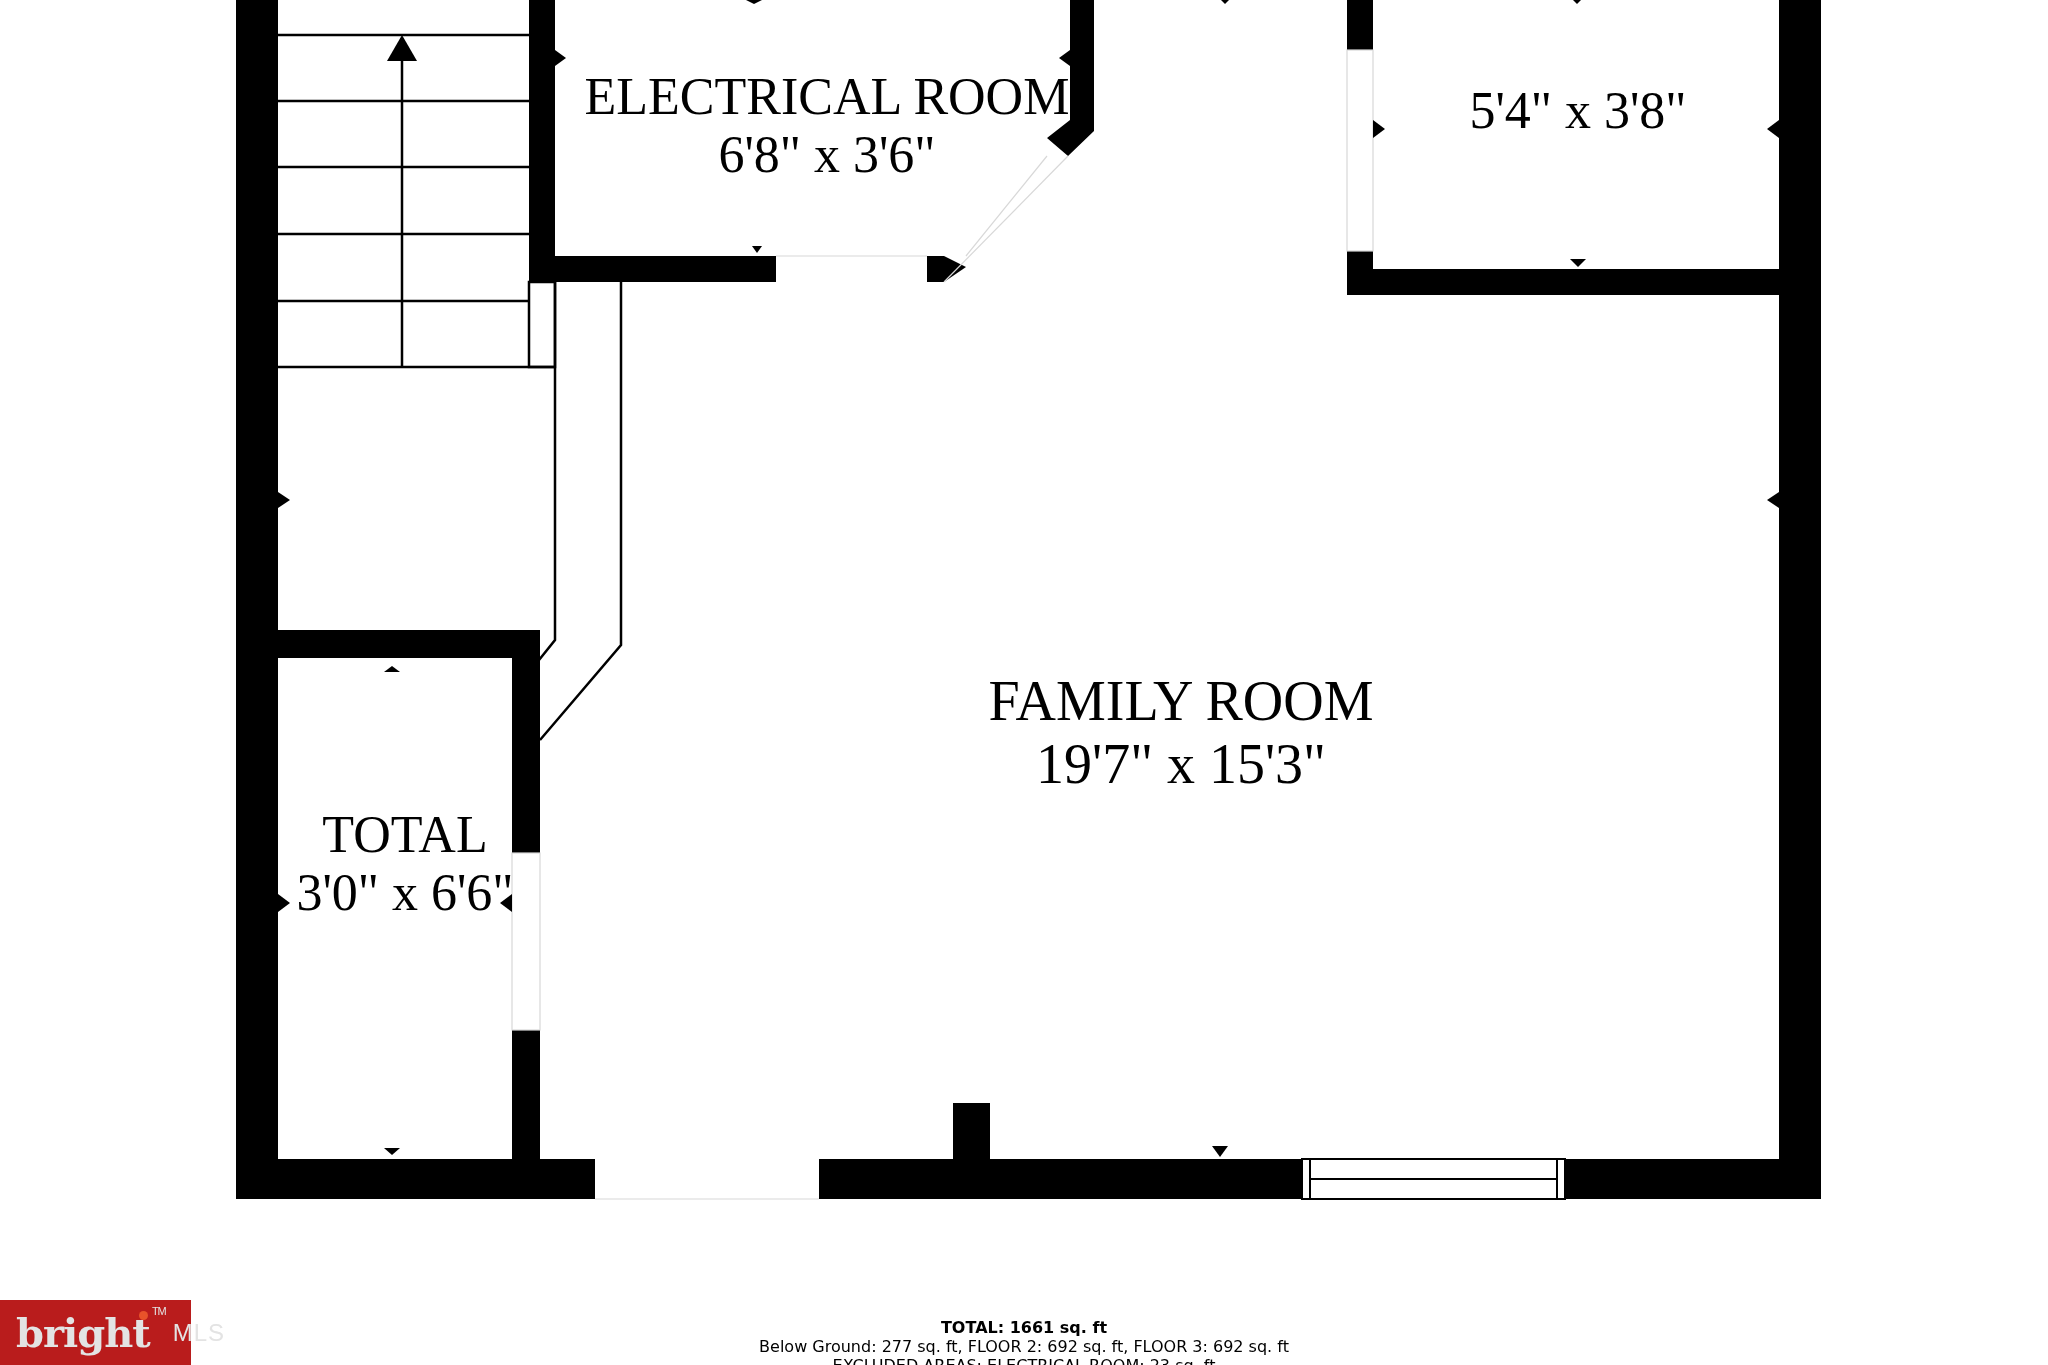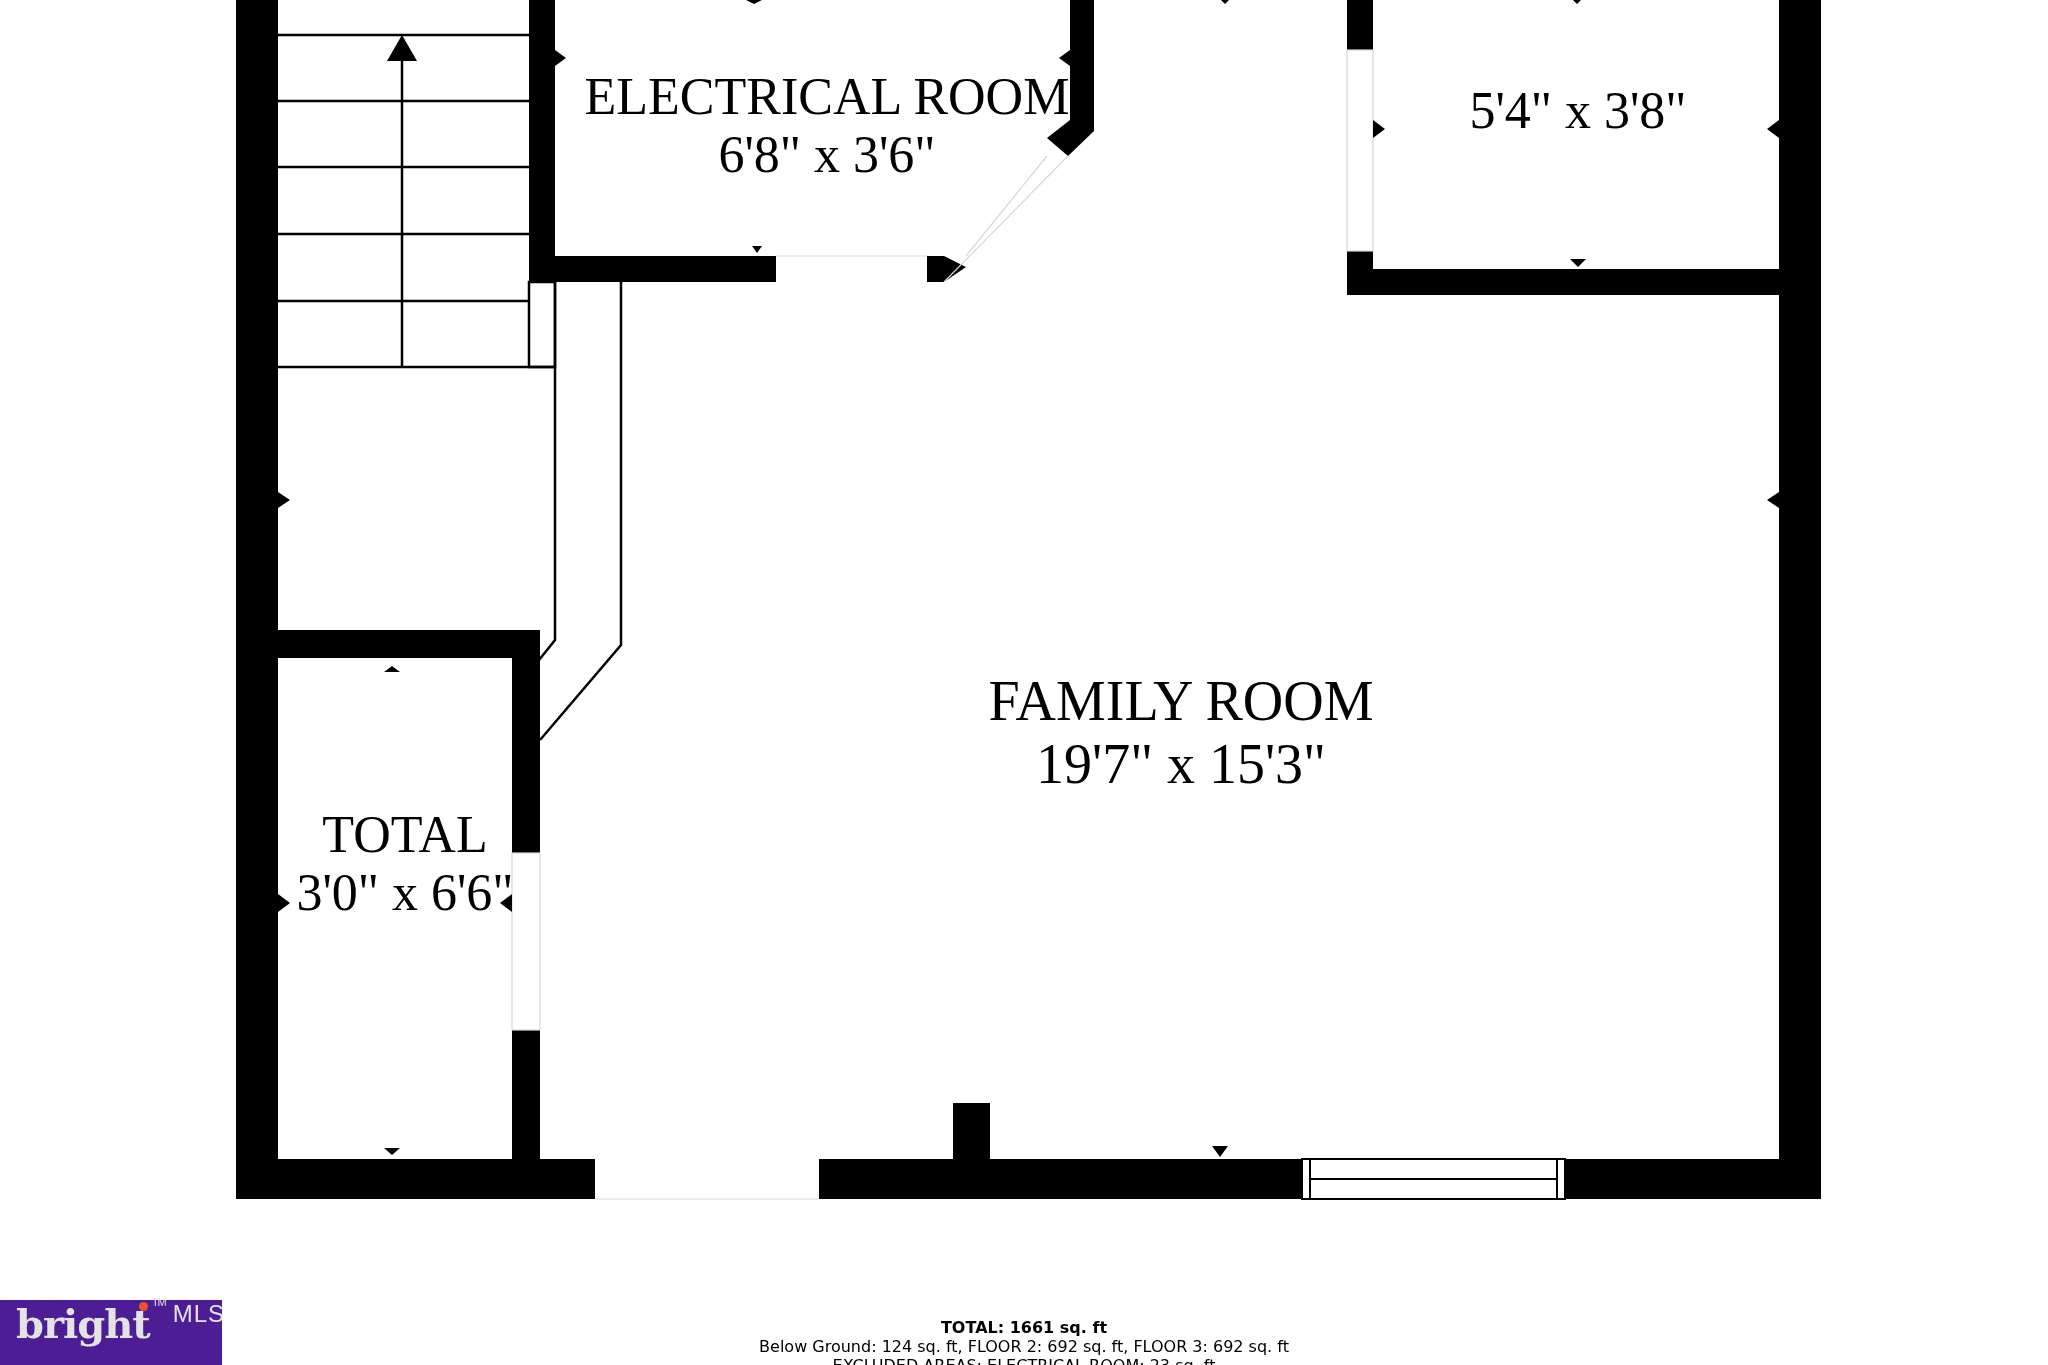--- a/index.html
+++ b/index.html
@@ -2,21 +2,21 @@
 <html><head>
 <meta charset="utf-8">
 <style>
   html, body { margin:0; padding:0; background:#ffffff; }
   body { width:2048px; height:1365px; position:relative; overflow:hidden; font-family:"Liberation Sans", sans-serif; }
   #plan { position:absolute; left:0; top:0; width:2048px; height:1365px; }
   .room-label { position:absolute; text-align:center; color:#000; font-family:Liberation Serif, serif; line-height:1.12; white-space:nowrap; transform:translateX(-50%); }
   .room-label .name, .room-label .dims { display:block; }
   .footer { position:absolute; left:0; width:2048px; text-align:center; color:#000; font-family:"DejaVu Sans", sans-serif; font-size:16px; line-height:19px; }
   .footer .total { font-weight:bold; }
-  .logo { position:absolute; left:0; top:1300px; width:222px; height:65px; background:#4c1d95; display:flex; }
+  .logo { position:absolute; left:0; top:1300px; width:191px; height:65px; background:#b91c1c; display:flex; align-items:center; }
   .logo .bright { font-family:"DejaVu Serif", serif; font-weight:bold; color:#e3e3e3; font-size:40px; margin-left:16px; letter-spacing:-1px; position:relative; }
   .logo .tm { position:absolute; top:-4px; right:-16px; font-size:11px; color:#e3e3e3; font-family:"Liberation Sans", sans-serif; font-weight:normal; }
   .logo .star { position:absolute; top:2px; right:2px; width:9px; height:9px; background:#e8532a; border-radius:50%; }
   .logo .mls { font-family:"Liberation Sans", sans-serif; color:#e3e3e3; font-size:24px; margin-left:23px; letter-spacing:1px; }
 </style>
 </head>
 <body>
 
 <svg id="plan" viewBox="0 0 2048 1365" xmlns="http://www.w3.org/2000/svg">
   <g fill="#000" stroke="none">
@@ -114,20 +114,20 @@
   <span class="name">FAMILY ROOM</span>
   <span class="dims">19'7" x 15'3"</span>
 </div>
 <div class="room-label" style="left:405px; top:806px; font-size:52px;">
   <span class="name">TOTAL</span>
   <span class="dims">3'0" x 6'6"</span>
 </div>
 
 <div class="footer" style="top:1318px;">
   <div class="total">TOTAL: 1661 sq. ft</div>
-  <div>Below Ground: 124 sq. ft, FLOOR 2: 692 sq. ft, FLOOR 3: 692 sq. ft</div>
+  <div>Below Ground: 277 sq. ft, FLOOR 2: 692 sq. ft, FLOOR 3: 692 sq. ft</div>
   <div>EXCLUDED AREAS: ELECTRICAL ROOM: 23 sq. ft</div>
 </div>
 
 <div class="logo">
   <span class="bright"><span>bright</span><span class="star"></span><span class="tm">TM</span></span>
   <span class="mls">MLS</span>
 </div>
 
 </body></html>

